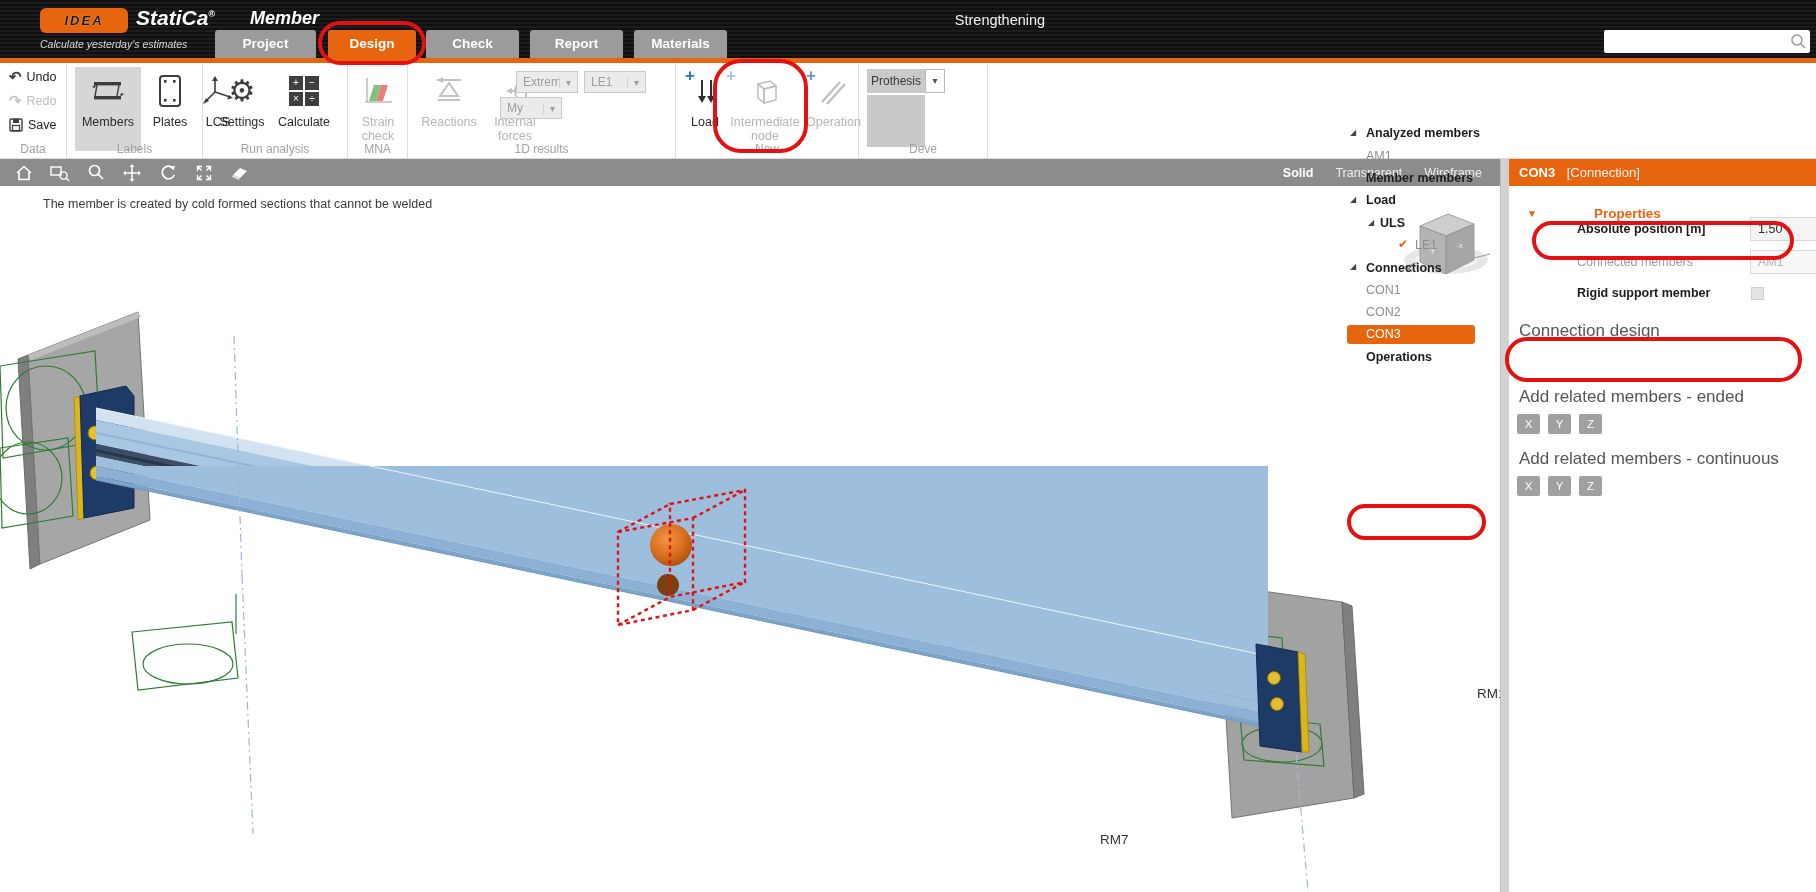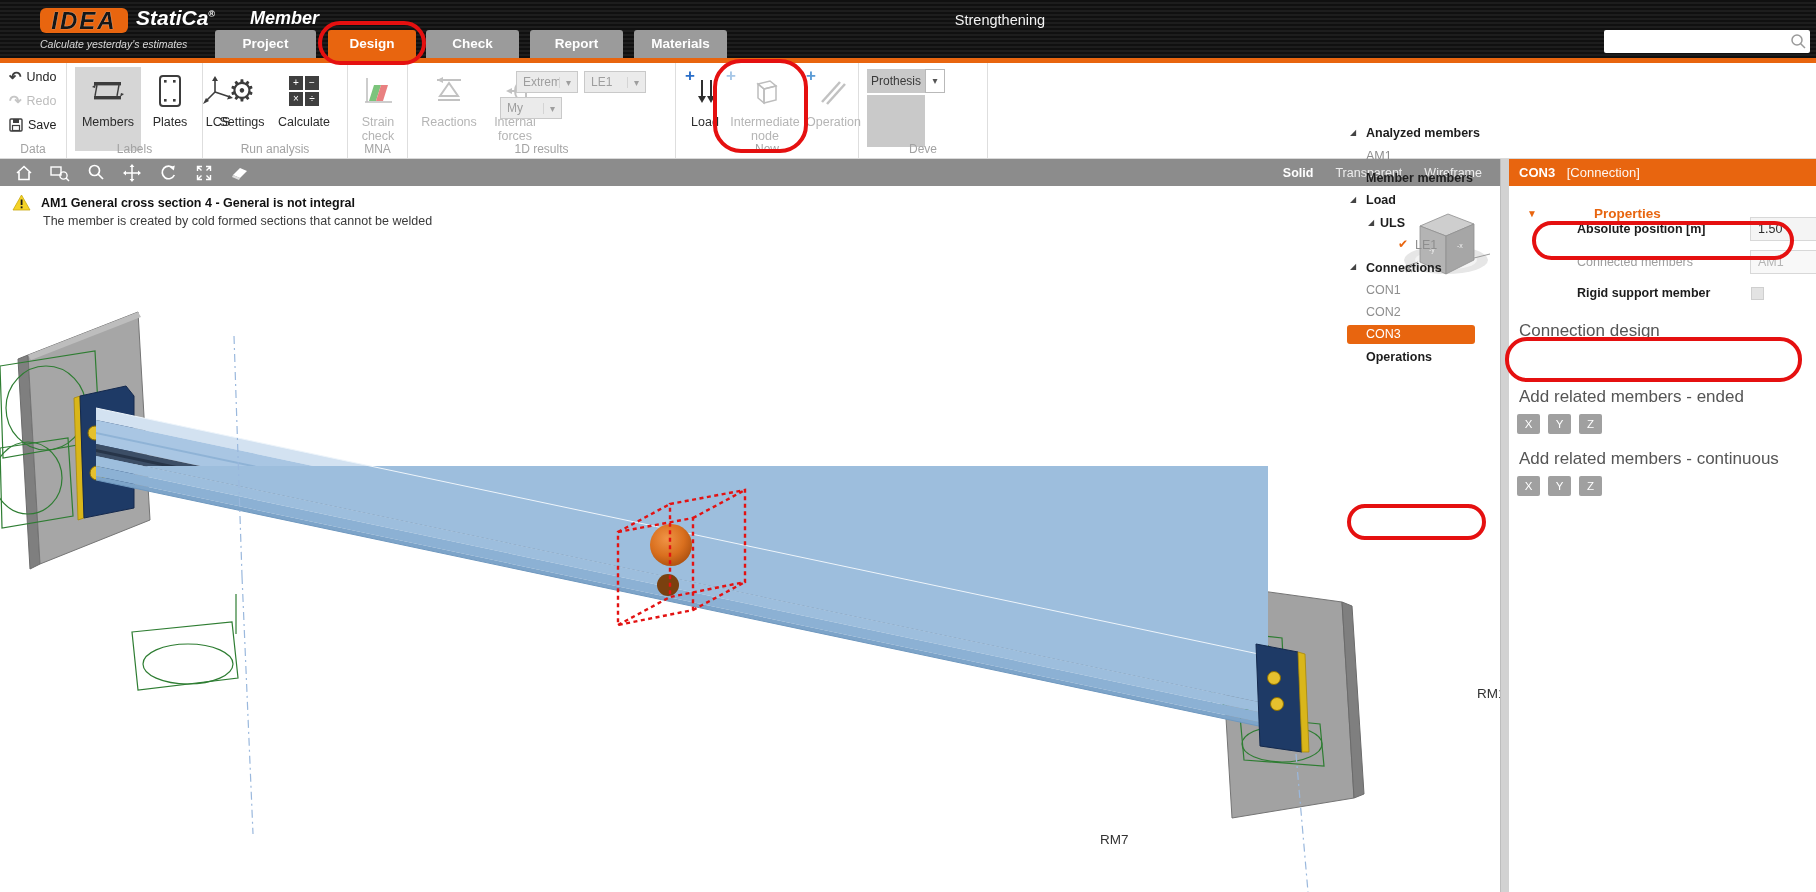--- a/index.html
+++ b/index.html
@@ -5,21 +5,21 @@
   * { margin:0; padding:0; box-sizing:border-box; }
   body { background:#e0e0e0; font-family:"Liberation Sans", sans-serif; }
   .app { position:relative; width:1816px; height:892px; background:#fff; overflow:hidden;
          font-family:"Liberation Sans", sans-serif; }
 
   
   .titlebar { position:absolute; left:0; top:0; width:100%; height:58px;
     background:repeating-linear-gradient(180deg,#101010 0 2px,#1d1d1d 2px 4px); }
   .accent-bar { position:absolute; left:0; top:58px; width:100%; height:5px; background:#E8650F; }
   .logo-box { position:absolute; left:40px; top:8px; width:88px; height:25px; background:#E8650F;
-    border-radius:6px; color:#161616; font-weight:bold; font-style:italic; font-size:24px;
+    border-radius:6px; color:#161616; font-weight:bold; font-style:italic; font-size:13px;
     text-align:center; line-height:25px; letter-spacing:2px;
     text-shadow:0 0 1px #fff; }
   .logo-name { position:absolute; left:136px; top:6px; color:#fff; font-size:21px; font-weight:bold; font-style:italic; }
   .logo-reg { font-size:9px; vertical-align:super; }
   .app-title { position:absolute; left:250px; top:8px; color:#fff; font-size:18px; font-weight:bold; font-style:italic; }
   .tagline { position:absolute; left:40px; top:38px; color:#d8d8d8; font-size:10.5px; font-style:italic; }
   .project-name { position:absolute; left:900px; top:12px; width:200px; text-align:center; color:#f2f2f2; font-size:14.5px; }
   .search-box { position:absolute; left:1604px; top:30px; width:206px; height:23px; background:#fff;
     border-radius:2px; display:flex; align-items:center; }
   .search-box input { flex:1; border:none; outline:none; height:19px; margin-left:6px; font-size:12px; background:transparent; }
@@ -425,28 +425,20 @@
     </div>
     <div class="vb-modes">
       <span class="vb-mode active">Solid</span>
       <span class="vb-mode">Transparent</span>
       <span class="vb-mode">Wireframe</span>
     </div>
   </div>
 
   <div class="viewport">
     <div class="warning">
-      <div class="warning-title-row">
-        <svg width="19" height="17" viewBox="0 0 19 17">
-          <path d="M9.5 1 L18 16 H1 Z" fill="#f5d327" stroke="#c9a80e" stroke-width="0.8"></path>
-          <rect x="8.7" y="5.5" width="1.8" height="5.5" fill="#1a1a1a"></rect>
-          <rect x="8.7" y="12.4" width="1.8" height="1.9" fill="#1a1a1a"></rect>
-        </svg>
-        <span class="warning-title">AM1 General cross section 4 - General is not integral</span>
-      </div>
       <div class="warning-detail">The member is created by cold formed sections that cannot be welded</div>
     </div>
 
     <svg class="scene" width="1500" height="706" viewBox="0 0 1500 706">
       <defs>
         <radialGradient id="sphereGrad" cx="40%" cy="35%" r="75%">
           <stop offset="0%" stop-color="#f09446"></stop>
           <stop offset="55%" stop-color="#d96f1e"></stop>
           <stop offset="100%" stop-color="#a34a0d"></stop>
         </radialGradient>

